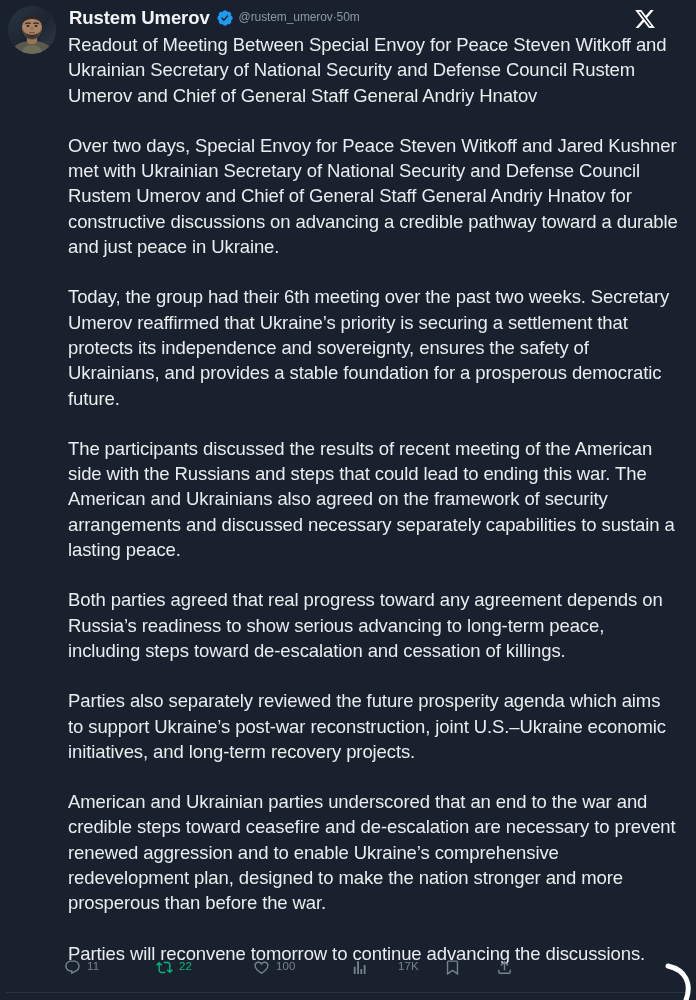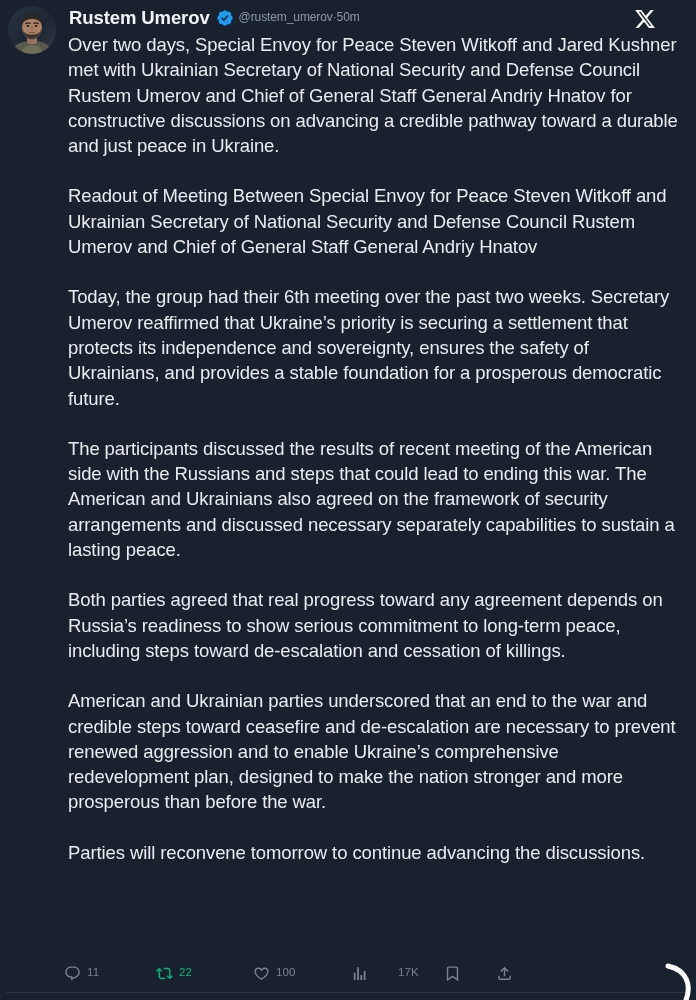--- a/index.html
+++ b/index.html
@@ -103,21 +103,21 @@
   .tweet-body p {
     margin: 0 0 25px 0;
   }
   .tweet-body p:last-child { margin-bottom: 0; }
 
   
   .actions {
     position: absolute;
     left: 64px;
     right: 30px;
-    bottom: 16px;
+    bottom: 22px;
     display: flex;
     align-items: center;
     height: 22px;
   }
   .action {
     display: flex;
     align-items: center;
     color: #76838f;
     font-size: 11.5px;
     margin-right: 0;
@@ -222,25 +222,26 @@
           <svg viewBox="0 0 22 22" xmlns="http://www.w3.org/2000/svg">
             <path fill="#1d9bf0" d="M20.396 11c-.018-.646-.215-1.275-.57-1.816-.354-.54-.852-.972-1.438-1.246.223-.607.27-1.264.14-1.897-.131-.634-.437-1.218-.882-1.687-.47-.445-1.053-.75-1.687-.882-.633-.13-1.29-.083-1.897.14-.273-.587-.704-1.086-1.245-1.44S11.647 1.62 11 1.604c-.646.017-1.273.213-1.813.568s-.969.854-1.24 1.44c-.608-.223-1.267-.272-1.902-.14-.635.13-1.22.436-1.69.882-.445.47-.749 1.055-.878 1.688-.13.633-.08 1.29.144 1.896-.587.274-1.087.705-1.443 1.245-.356.54-.555 1.17-.574 1.817.02.647.218 1.276.574 1.816.356.54.856.972 1.443 1.245-.224.606-.274 1.263-.144 1.896.13.634.433 1.218.877 1.688.47.443 1.054.747 1.687.878.633.132 1.29.084 1.897-.136.274.586.705 1.084 1.246 1.439.54.354 1.17.551 1.816.569.647-.016 1.276-.213 1.817-.567s.972-.854 1.245-1.44c.604.239 1.266.296 1.903.164.636-.132 1.22-.447 1.68-.907.46-.46.776-1.044.908-1.681s.075-1.299-.165-1.903c.586-.274 1.084-.705 1.439-1.246.354-.54.551-1.17.569-1.816zM9.662 14.85l-3.429-3.428 1.293-1.302 2.072 2.072 4.4-4.794 1.347 1.246z"></path>
           </svg>
         </span>
         <span class="handle">@rustem_umerov·50m</span>
       </div>
     </div>
   </div>
 
   <div class="tweet-body">
+    <p>Readout of Meeting Between Special Envoy for Peace Steven Witkoff and Ukrainian Secretary of National Security and Defense Council Rustem Umerov and Chief of General Staff General Andriy Hnatov</p>
     <p>Over two days, Special Envoy for Peace Steven Witkoff and Jared Kushner met with Ukrainian Secretary of National Security and Defense Council Rustem Umerov and Chief of General Staff General Andriy Hnatov for constructive discussions on advancing a credible pathway toward a durable and just peace in Ukraine.</p>
-    <p>Readout of Meeting Between Special Envoy for Peace Steven Witkoff and Ukrainian Secretary of National Security and Defense Council Rustem Umerov and Chief of General Staff General Andriy Hnatov</p>
     <p>Today, the group had their 6th meeting over the past two weeks. Secretary Umerov reaffirmed that Ukraine’s priority is securing a settlement that protects its independence and sovereignty, ensures the safety of Ukrainians, and provides a stable foundation for a prosperous democratic future.</p>
     <p>The participants discussed the results of recent meeting of the American side with the Russians and steps that could lead to ending this war. The American and Ukrainians also agreed on the framework of security arrangements and discussed necessary separately capabilities to sustain a lasting peace.</p>
-    <p>Both parties agreed that real progress toward any agreement depends on Russia’s readiness to show serious commitment to long-term peace, including steps toward de-escalation and cessation of killings.</p>
+    <p>Both parties agreed that real progress toward any agreement depends on Russia’s readiness to show serious advancing to long-term peace, including steps toward de-escalation and cessation of killings.</p>
+    <p>Parties also separately reviewed the future prosperity agenda which aims to support Ukraine’s post-war reconstruction, joint U.S.–Ukraine economic initiatives, and long-term recovery projects.</p>
     <p>American and Ukrainian parties underscored that an end to the war and credible steps toward ceasefire and de-escalation are necessary to prevent renewed aggression and to enable Ukraine’s comprehensive redevelopment plan, designed to make the nation stronger and more prosperous than before the war.</p>
     <p>Parties will reconvene tomorrow to continue advancing the discussions.</p>
   </div>
 
   <div class="actions">
 
     <div class="action act-reply">
       <span class="ico">
         <svg viewBox="0 0 24 24" xmlns="http://www.w3.org/2000/svg">
           <path fill="#76838f" d="M1.751 10c0-4.42 3.584-8 8.005-8h4.366c4.49 0 8.129 3.64 8.129 8.13 0 2.96-1.607 5.68-4.196 7.11l-8.054 4.46v-3.69h-.067c-4.49.1-8.183-3.51-8.183-8.01zm8.005-6c-3.317 0-6.005 2.69-6.005 6 0 3.37 2.77 6.08 6.138 6.01l.351-.01h1.761v2.3l5.087-2.81c1.951-1.08 3.163-3.13 3.163-5.36 0-3.39-2.744-6.13-6.129-6.13z"></path>

